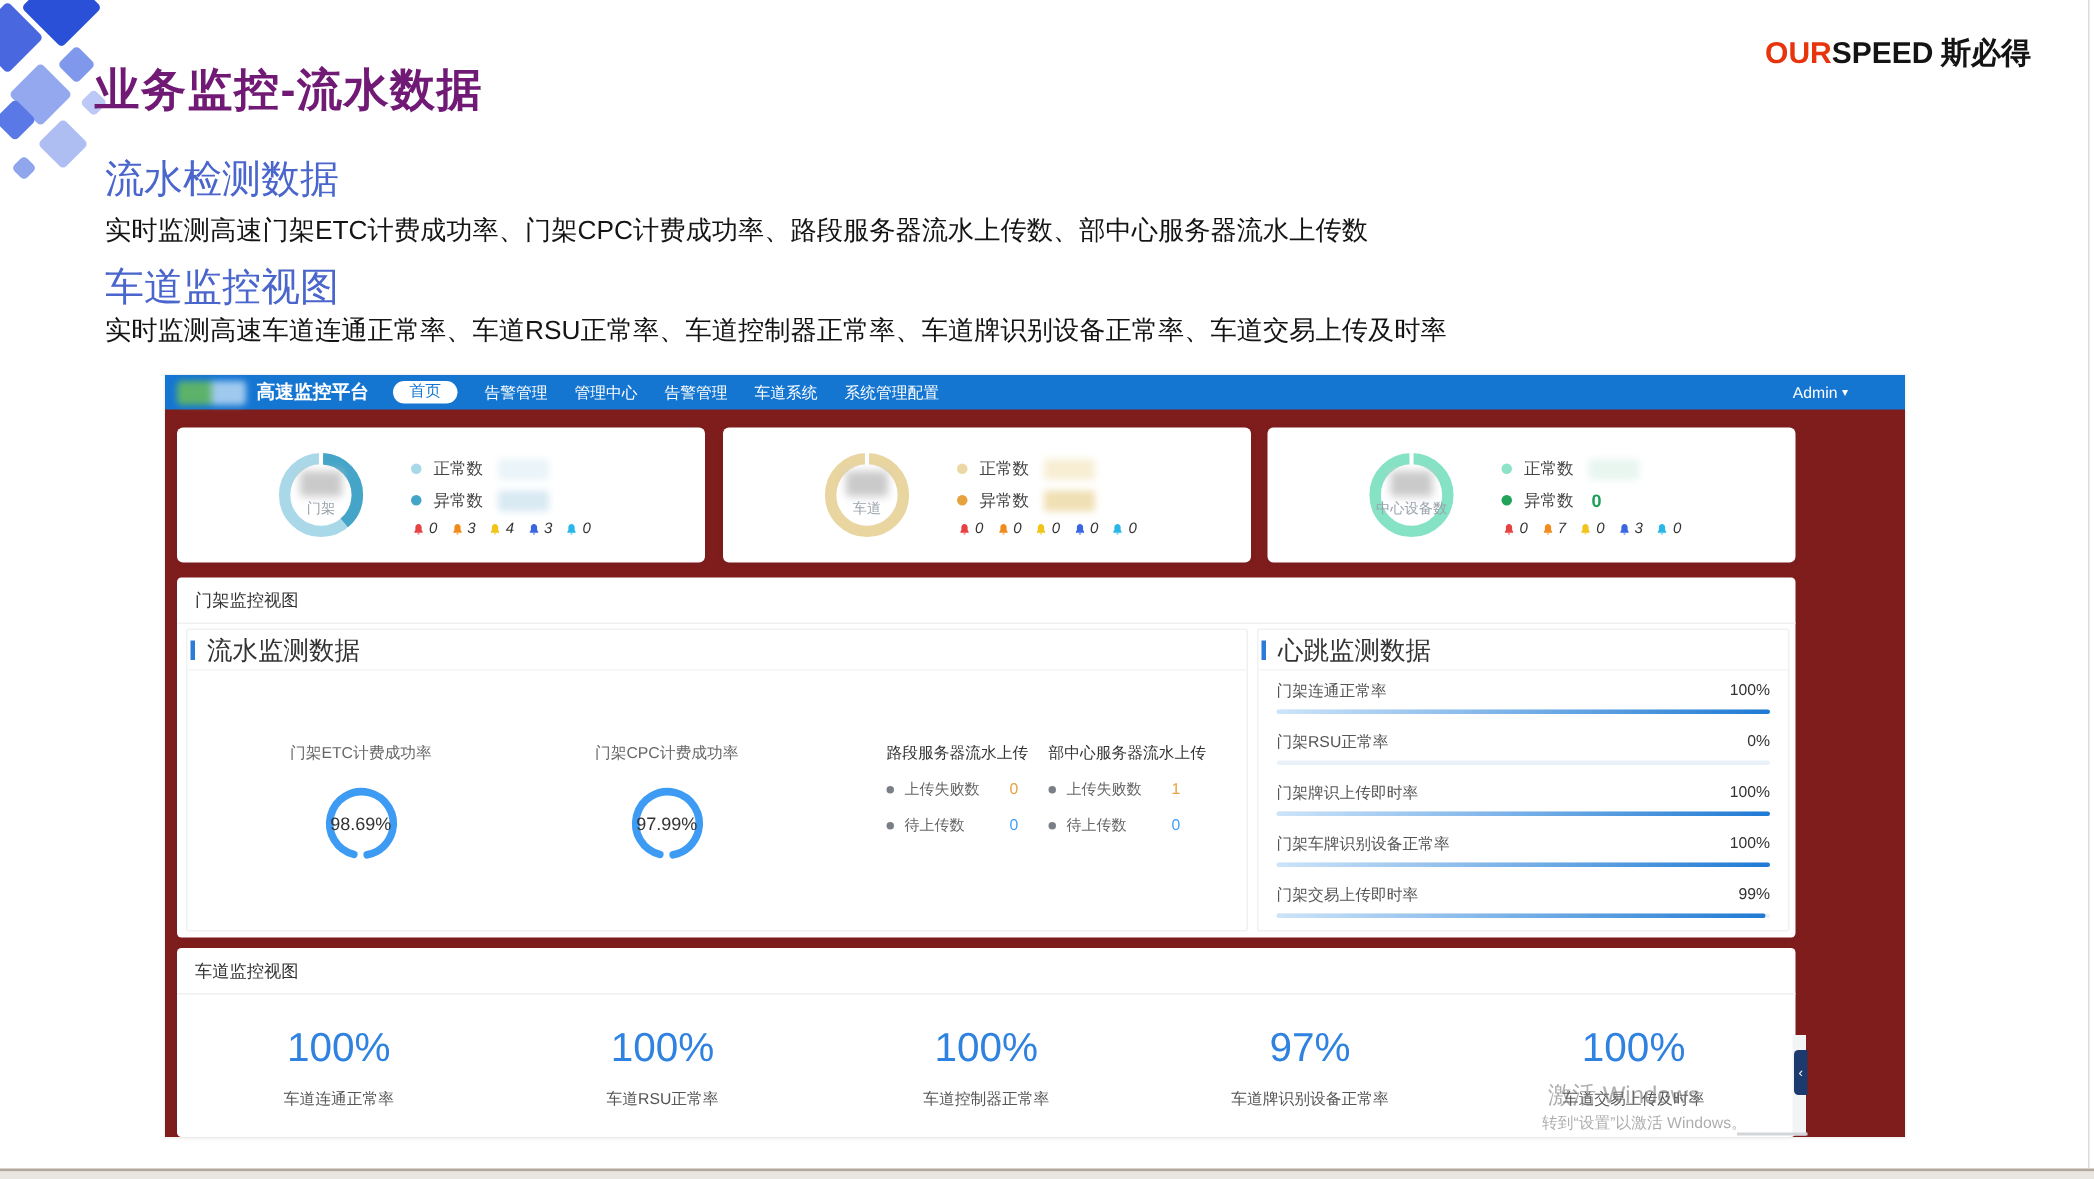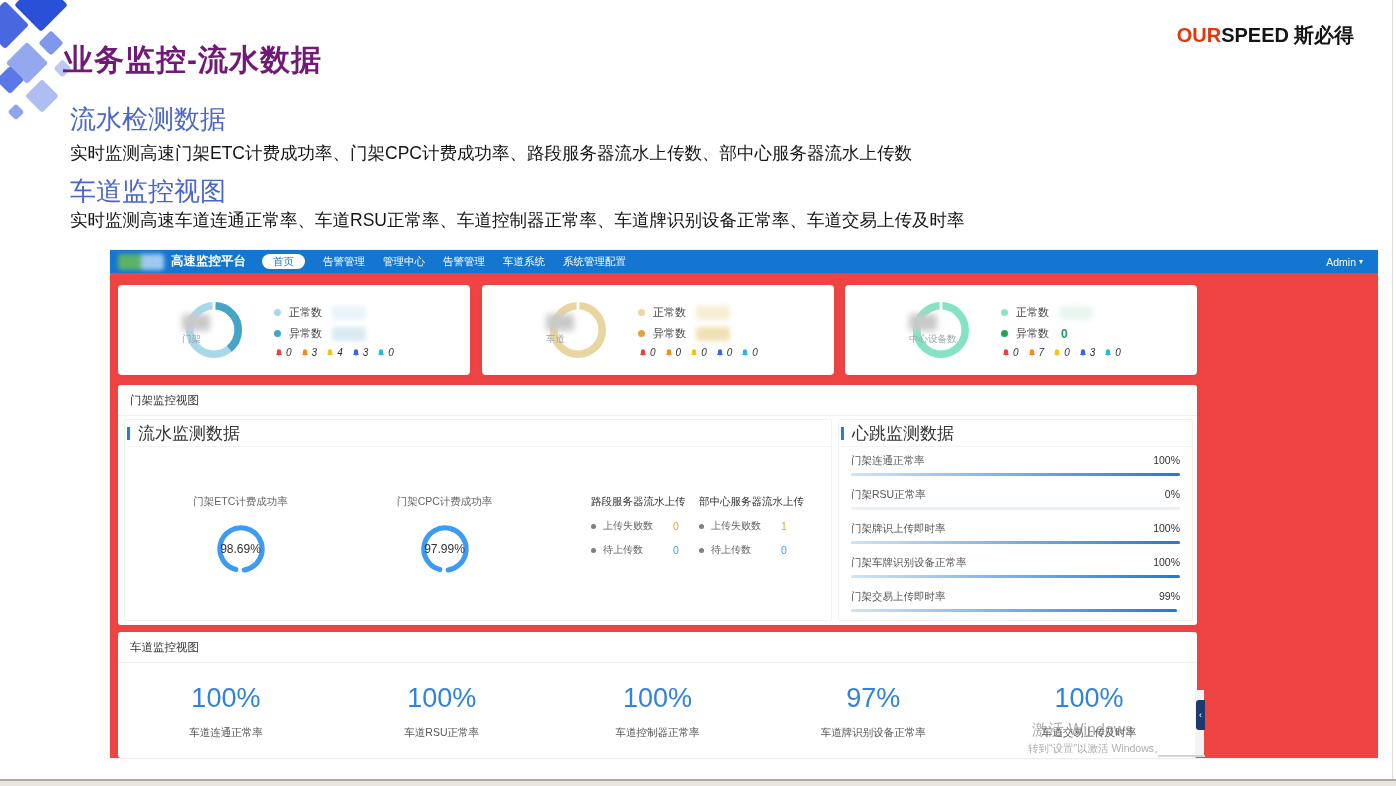--- a/index.html
+++ b/index.html
@@ -14,38 +14,38 @@
   .logo{position:absolute;right:42px;top:22px;font-size:20px;font-weight:700;color:#141414;white-space:nowrap;}
   .logo .p-our{color:#e8340c;}
   .logo .p-cn{margin-left:5px;}
 
   .sec-heading{position:absolute;left:70px;font-size:26px;color:#4a66cc;font-weight:500;}
   .sec-heading.h1{top:102px;} .sec-heading.h2{top:174px;}
   .sec-body{position:absolute;left:70px;font-size:17.5px;color:#141414;white-space:nowrap;}
   .sec-body.b1{top:141px;} .sec-body.b2{top:208px;}
 
   
-  .dashboard{position:absolute;left:110px;top:250px;width:1268px;height:508px;background:#ef4444;
+  .dashboard{position:absolute;left:110px;top:250px;width:1160px;height:508px;background:#7f1d1d;
              box-shadow:0 0 0 1px rgba(0,0,0,.05);}
   .navbar{position:absolute;left:0;top:0;width:100%;height:23px;background:#1576d2;display:flex;align-items:center;color:#fff;}
   .logo-blur{width:46px;height:16px;margin-left:8px;border-radius:3px;flex:none;
              background:linear-gradient(90deg,#5cb269 0 45%,#9fc9ee 55% 100%);filter:blur(2px);}
   .brand{font-size:12.5px;font-weight:700;margin-left:7px;white-space:nowrap;}
   .tab-pill{margin-left:16px;background:#fff;color:#1576d2;font-size:10.5px;padding:2.5px 11px;border-radius:10px;line-height:1;cursor:pointer;}
   .nav-item{font-size:10.5px;margin-left:18px;white-space:nowrap;cursor:pointer;}
-  .nav-user{margin-left:auto;margin-right:15px;font-size:10.5px;display:flex;align-items:center;gap:3px;cursor:pointer;}
+  .nav-user{margin-left:auto;margin-right:38px;font-size:10.5px;display:flex;align-items:center;gap:3px;cursor:pointer;}
   .nav-caret{font-size:8px;}
 
   
   .card{position:absolute;top:35px;height:90px;width:352px;background:#fff;border-radius:4px;
         box-shadow:0 1px 5px rgba(0,0,0,.06);display:flex;align-items:center;}
   .card.c1{left:8px;} .card.c2{left:372px;} .card.c3{left:735px;}
   .donut-wrap{position:relative;width:64px;height:64px;margin-left:64px;flex:none;}
   .donut{width:64px;height:64px;display:block;}
-  .donut-center{position:absolute;inset:0;display:flex;flex-direction:column;align-items:flex-start;justify-content:center;}
+  .donut-center{position:absolute;inset:0;display:flex;flex-direction:column;align-items:center;justify-content:center;}
   .center-blur{width:28px;height:17px;background:#c9c9c9;filter:blur(3px);border-radius:2px;}
   .donut-label{font-size:9.5px;color:#9aa3ad;margin-top:2px;}
   .legend{margin-left:28px;}
   .legend-row{display:flex;align-items:center;height:21px;font-size:11px;color:#444;}
   .dot{width:7px;height:7px;border-radius:50%;margin-right:8px;flex:none;}
   .blur-chip{width:34px;height:14px;margin-left:10px;border-radius:2px;filter:blur(2.5px);}
   .chip-blue-light{background:#eaf4f9;} .chip-blue{background:#d9eaf3;}
   .chip-yellow-light{background:#f7eed4;} .chip-yellow{background:#f0e0b4;}
   .chip-green-light{background:#e9f6f0;}
   .val-zero{margin-left:12px;color:#18a058;font-weight:700;font-size:12px;}

